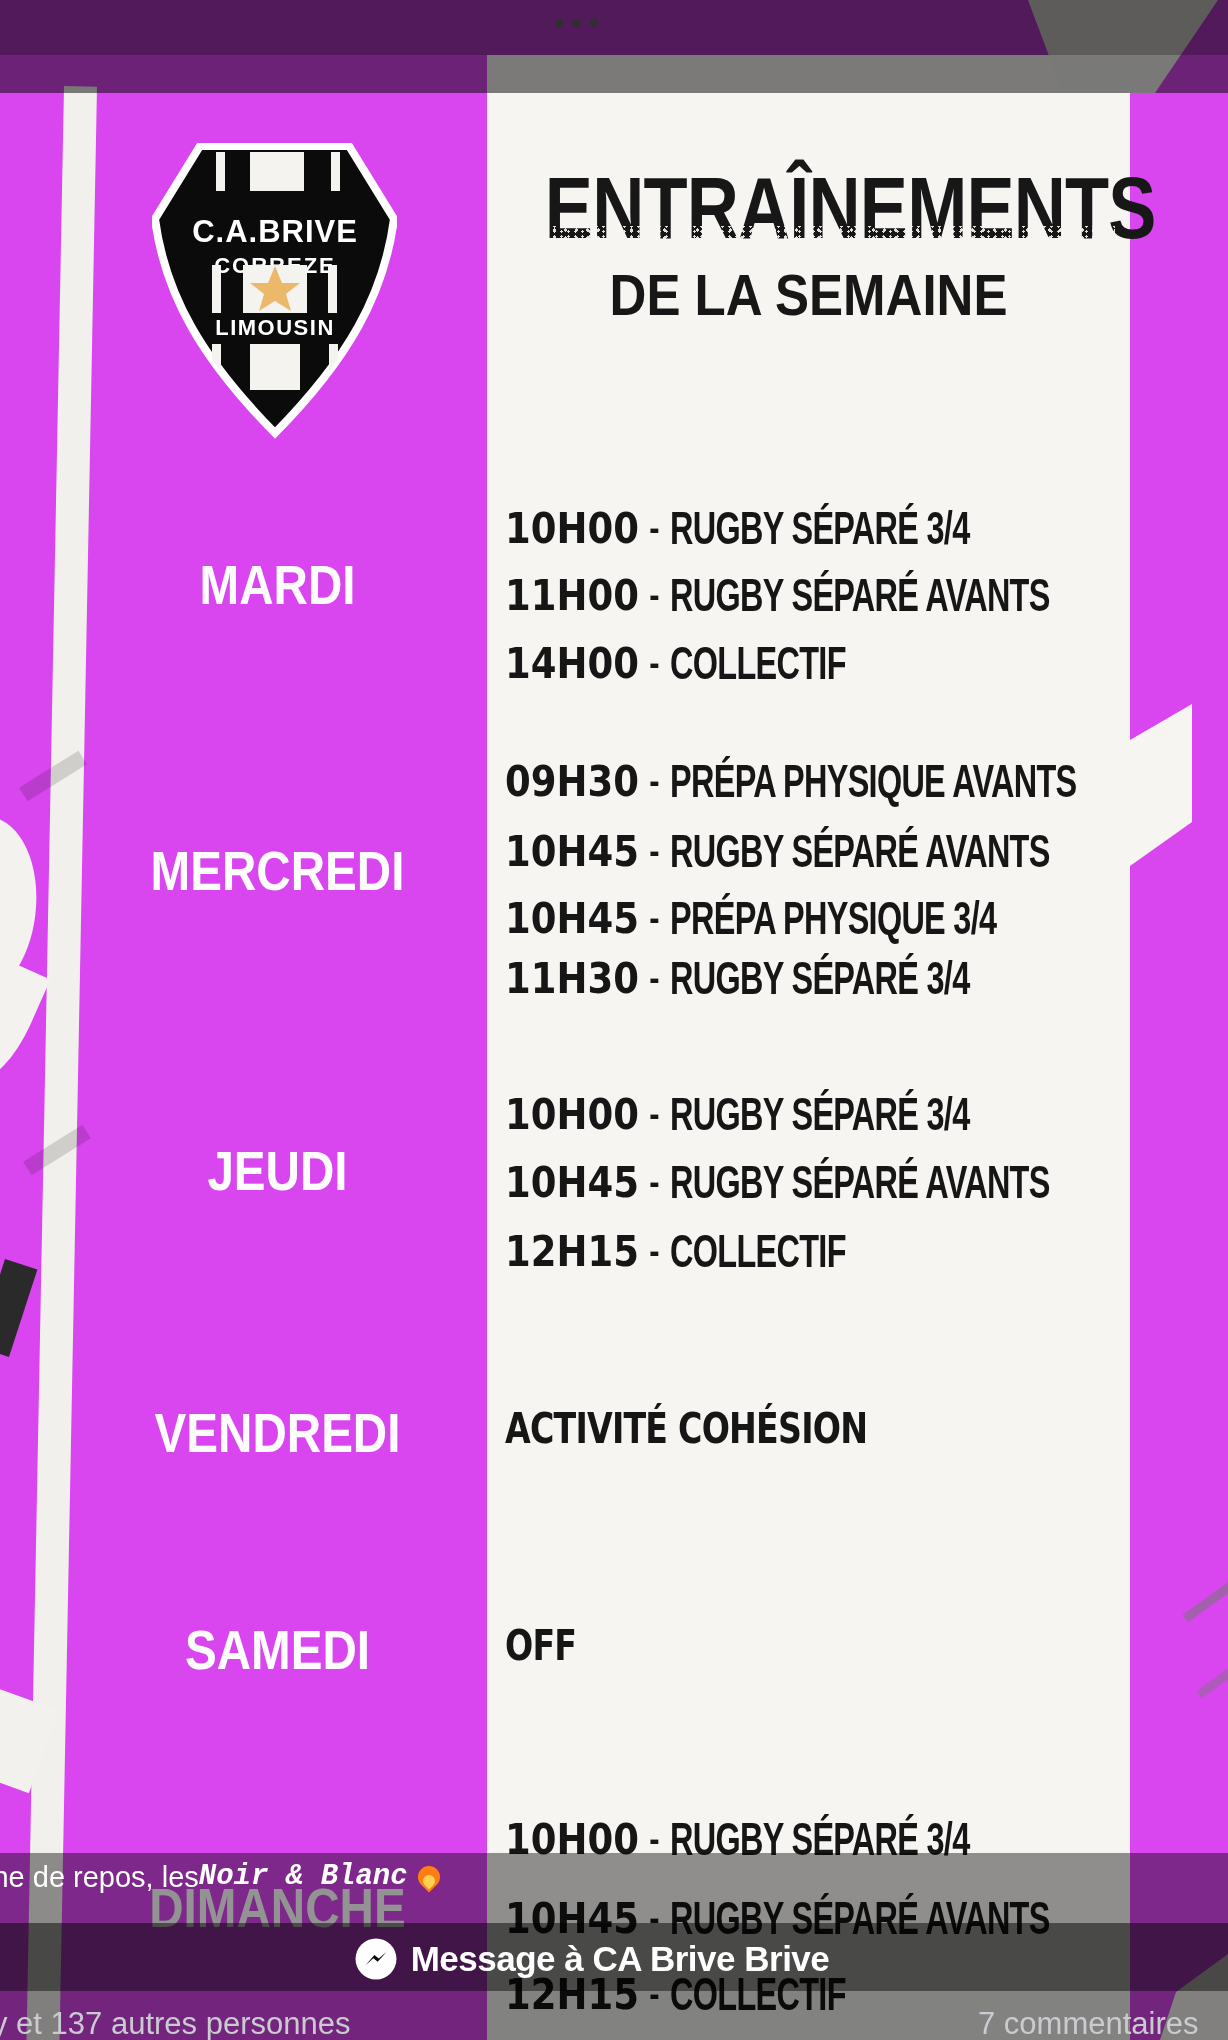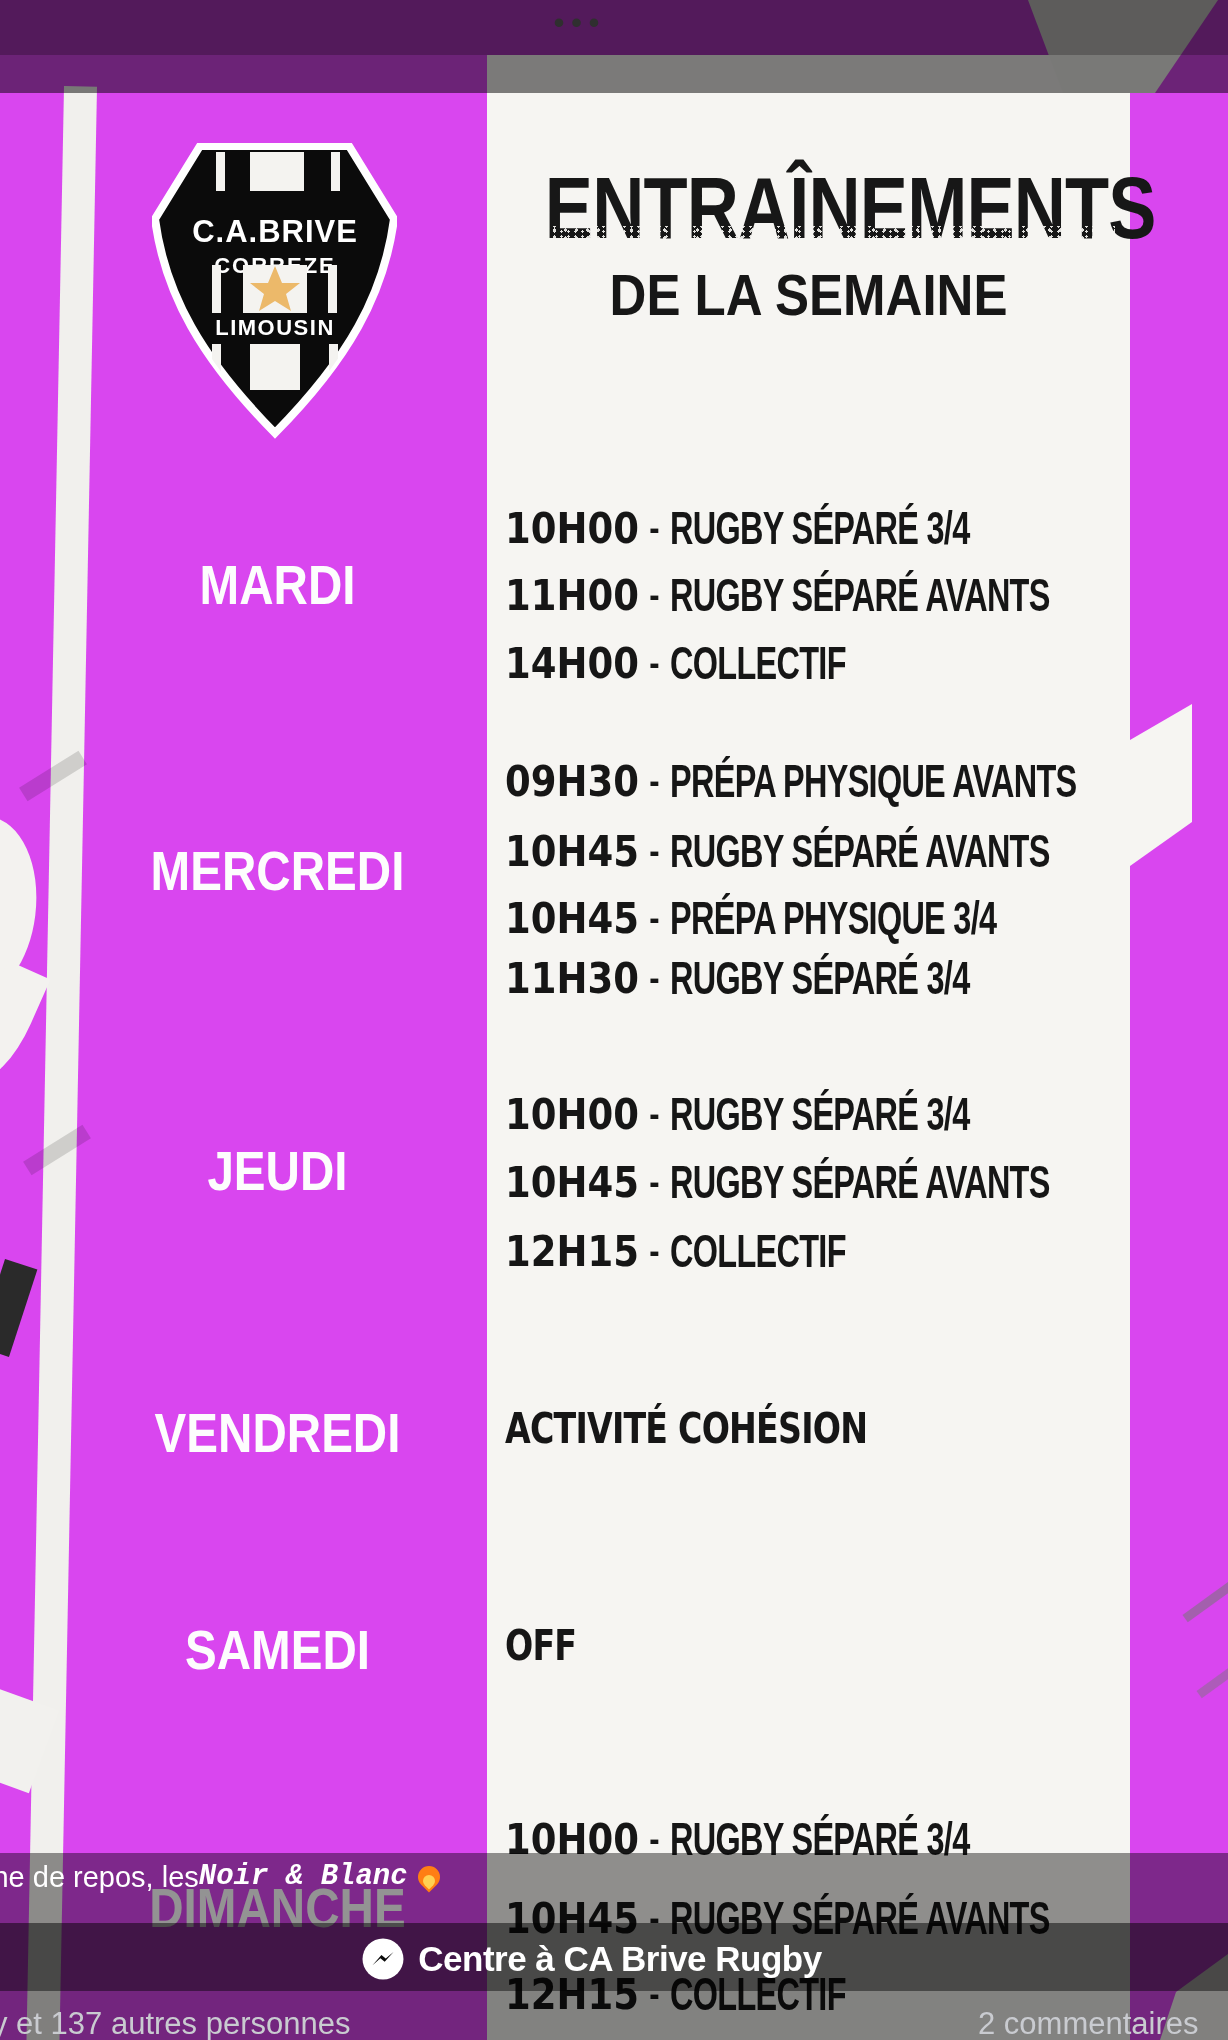--- a/index.html
+++ b/index.html
@@ -240,21 +240,21 @@
       <span class="outer"></span>
         <span class="inner"></span>
     </span>
   </div>
 
   <div class="abs message-bar">
     <svg class="msgr-icon" viewBox="0 0 40 40">
       <circle cx="20" cy="20" r="19.5" fill="#ffffff"></circle>
       <path d="M10 26 L18.5 16.2 L22.6 19.6 L30 13.4 L21.6 22.6 L17.5 19.2 Z" fill="#0a0a0a"></path>
     </svg>
-    <span class="message-label">Centre à CA Brive Rugby</span>
+    <span class="message-label">Message à CA Brive Brive</span>
   </div>
 
   <div class="abs footer-left">y et 137 autres personnes</div>
   <div class="abs footer-right">
-    <span>2 commentaires</span>
+    <span>7 commentaires</span>
     
   </div>
 </div>
 
 </body></html>

